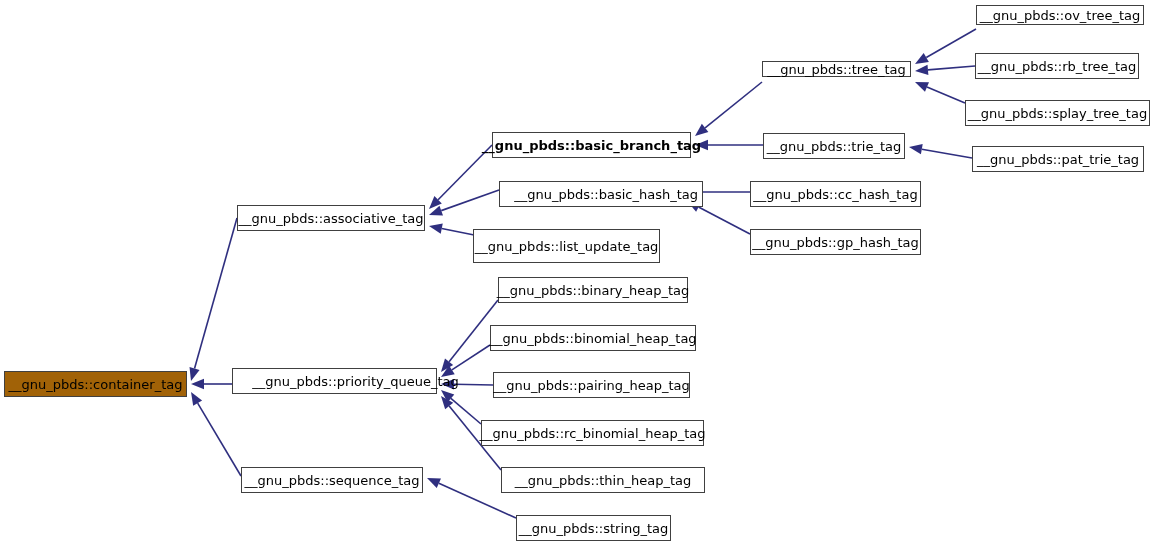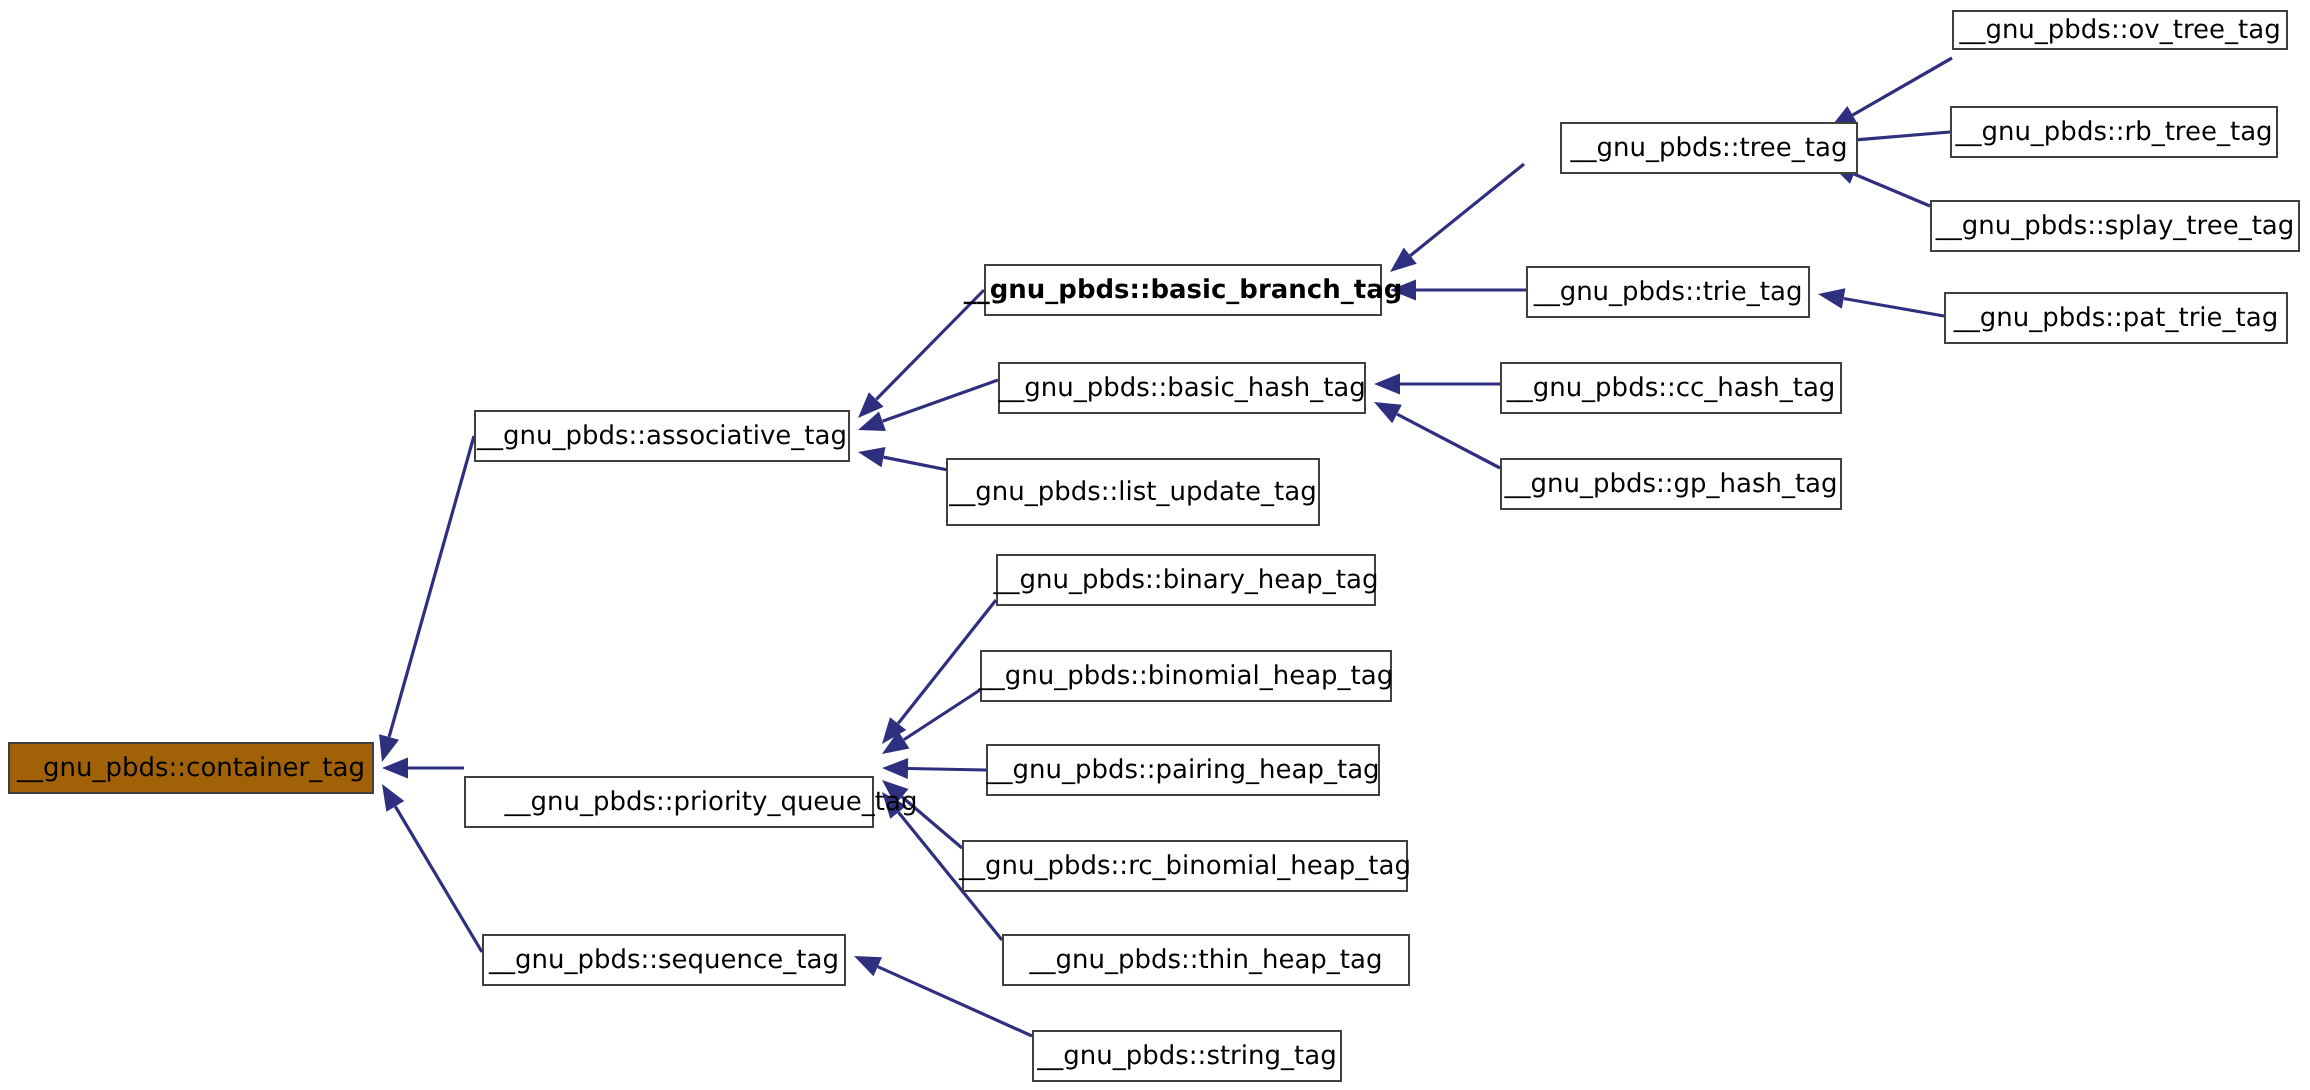--- a/index.html
+++ b/index.html
@@ -132,36 +132,36 @@
         <polygon points="427,478 440.9891513475568,478.58621205646904 436.72579093687284,488.0721889702409" fill="#2f2f7f"></polygon>
       </g>
     </svg>
   <div id="node-layer">
       <div class="node root" style="left: 4px; top: 371px; width: 183px; height: 26px;">
         <span class="node-label">__gnu_pbds::container_tag</span>
       </div>
       <div class="node" style="left: 237px; top: 205px; width: 188px; height: 26px;">
         <span class="node-label">__gnu_pbds::associative_tag</span>
       </div>
-      <div class="node" style="left: 232px; top: 388px; width: 205px; height: 26px; padding-left: 42px;">
+      <div class="node" style="left: 232px; top: 368px; width: 205px; height: 26px; padding-left: 42px;">
         <span class="node-label">__gnu_pbds::priority_queue_tag</span>
       </div>
       <div class="node" style="left: 241px; top: 467px; width: 182px; height: 26px;">
         <span class="node-label">__gnu_pbds::sequence_tag</span>
       </div>
       <div class="node" style="left: 492px; top: 132px; width: 199px; height: 26px; font-weight: bold;">
         <span class="node-label">__gnu_pbds::basic_branch_tag</span>
       </div>
-      <div class="node" style="left: 499px; top: 181px; width: 184px; height: 26px;">
+      <div class="node" style="left: 499px; top: 181px; width: 204px; height: 26px; justify-content: flex-end;">
         <span class="node-label">__gnu_pbds::basic_hash_tag</span>
       </div>
       <div class="node" style="left: 473px; top: 229px; width: 187px; height: 34px;">
         <span class="node-label">__gnu_pbds::list_update_tag</span>
       </div>
-      <div class="node" style="left: 780px; top: 61px; width: 149px; height: 26px;">
+      <div class="node" style="left: 762px; top: 61px; width: 149px; height: 16px;">
         <span class="node-label">__gnu_pbds::tree_tag</span>
       </div>
       <div class="node" style="left: 763px; top: 133px; width: 142px; height: 26px;">
         <span class="node-label">__gnu_pbds::trie_tag</span>
       </div>
       <div class="node" style="left: 976px; top: 5px; width: 168px; height: 20px;">
         <span class="node-label">__gnu_pbds::ov_tree_tag</span>
       </div>
       <div class="node" style="left: 975px; top: 53px; width: 164px; height: 26px;">
         <span class="node-label">__gnu_pbds::rb_tree_tag</span>

